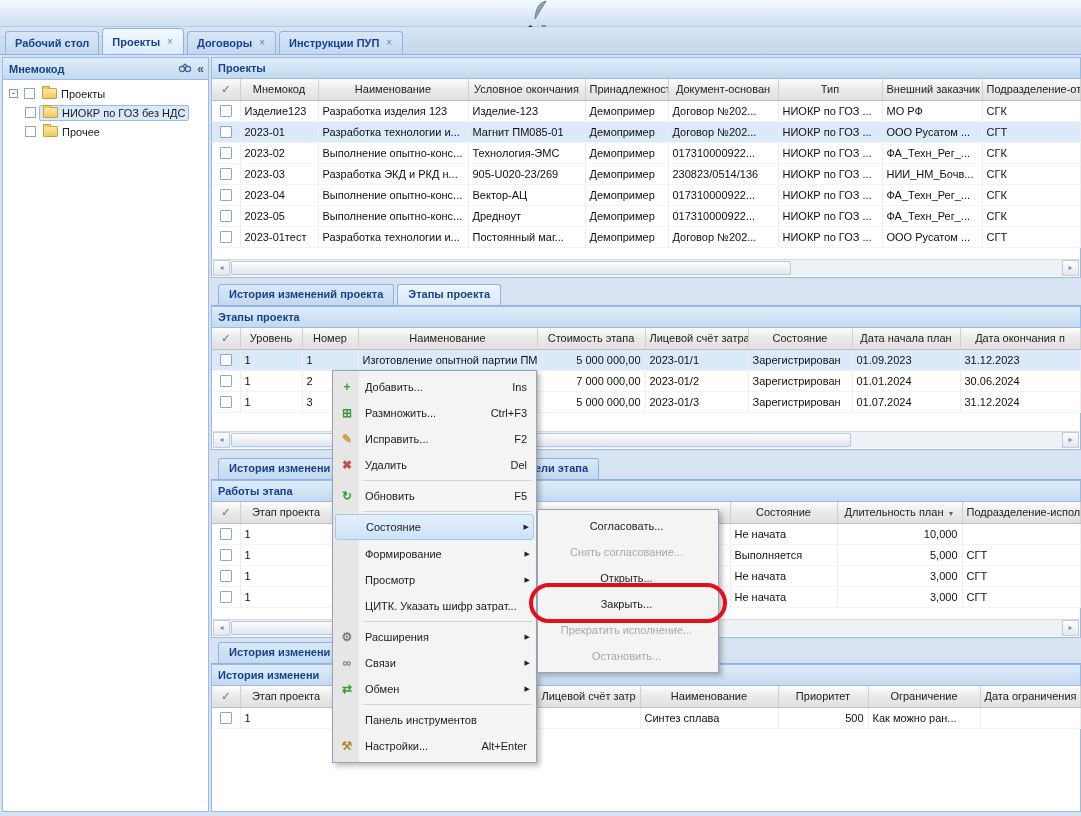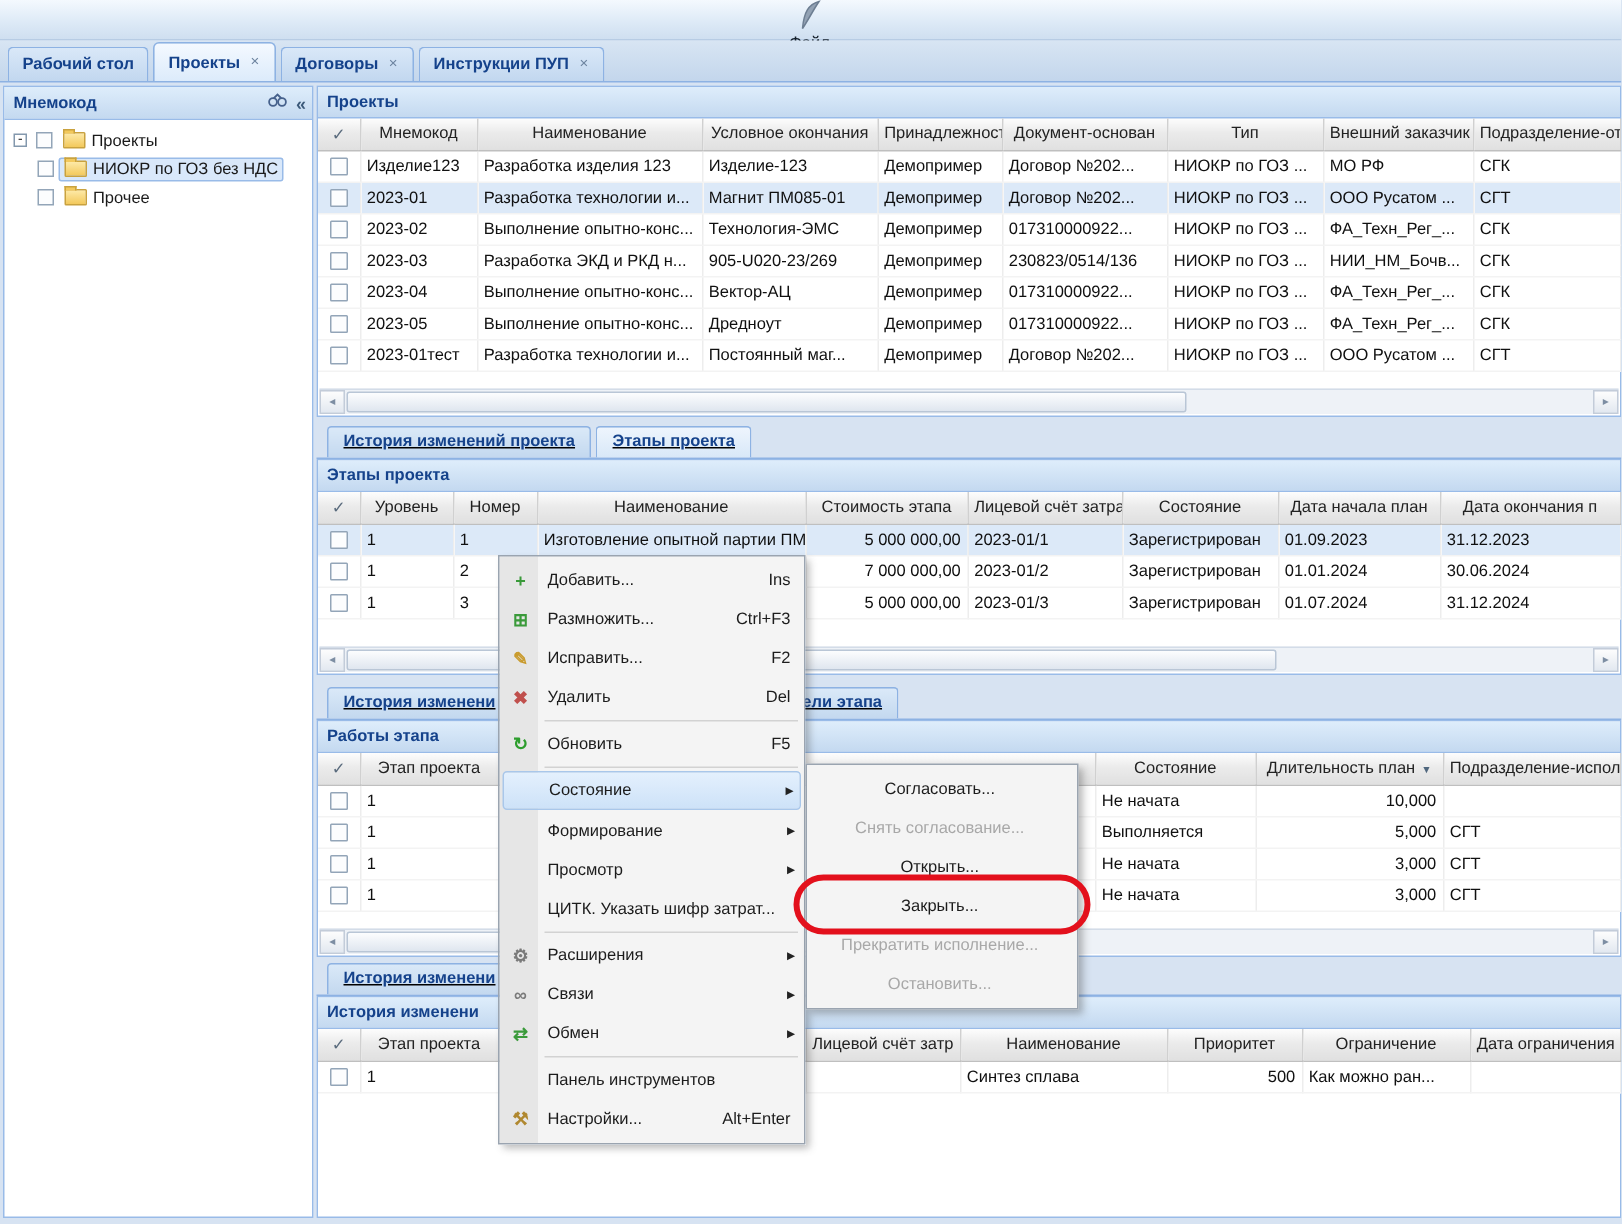--- a/index.html
+++ b/index.html
@@ -37,21 +37,21 @@
     text-align:center;margin:0 3px 0 1px;flex:none;font-family:"DejaVu Sans Mono",monospace;box-sizing:border-box;}
   .tree-check{width:11px;height:11px;border:1px solid #93a5b8;background:#fcfdfe;margin:0 3px;flex:none;box-sizing:border-box;}
   .tree-node{display:flex;align-items:center;padding:1px 3px;border:1px solid transparent;gap:4px;}
   .tree-row.selected .tree-node{background:#d9e8fa;border:1px solid #99bbe8;border-radius:2px;}
   .folder{width:15px;height:11px;position:relative;background:linear-gradient(#fde9a7,#f3c95c);border:1px solid #c9a23f;border-radius:1px;flex:none;box-sizing:border-box;}
   .folder:before{content:"";position:absolute;left:-1px;top:-3px;width:6px;height:2px;background:#f3c95c;border:1px solid #c9a23f;border-bottom:none;}
   .tree-label{color:#1a1a1a;white-space:nowrap;}
 
   
   .section-tabstrip{position:absolute;left:211px;width:870px;height:22px;border-bottom:1px solid #8db2e3;
-    display:flex;align-items:flex-end;padding-left:7px;gap:3px;box-sizing:border-box;text-decoration:underline;}
+    display:flex;align-items:flex-end;padding-left:7px;gap:3px;box-sizing:border-box;}
   #stripB{top:284px;} #stripC{top:458px;} #stripD{top:642px;}
   .section-tab{height:21px;line-height:19px;padding:0 10px;border:1px solid #8db2e3;border-bottom:none;
     border-radius:3px 3px 0 0;background:linear-gradient(#dae9f8,#c3d8ef);color:#15428b;font-weight:bold;
     white-space:nowrap;overflow:hidden;box-sizing:border-box;}
   .section-tab.active{background:linear-gradient(#eef5fd,#d8e8f8);}
   .section-tab.wideC{width:250px;}
   .section-tab.wideD{width:200px;}
 
   
   .section-panel{position:absolute;left:211px;width:870px;background:#fff;border:1px solid #99bbe8;box-sizing:border-box;}

